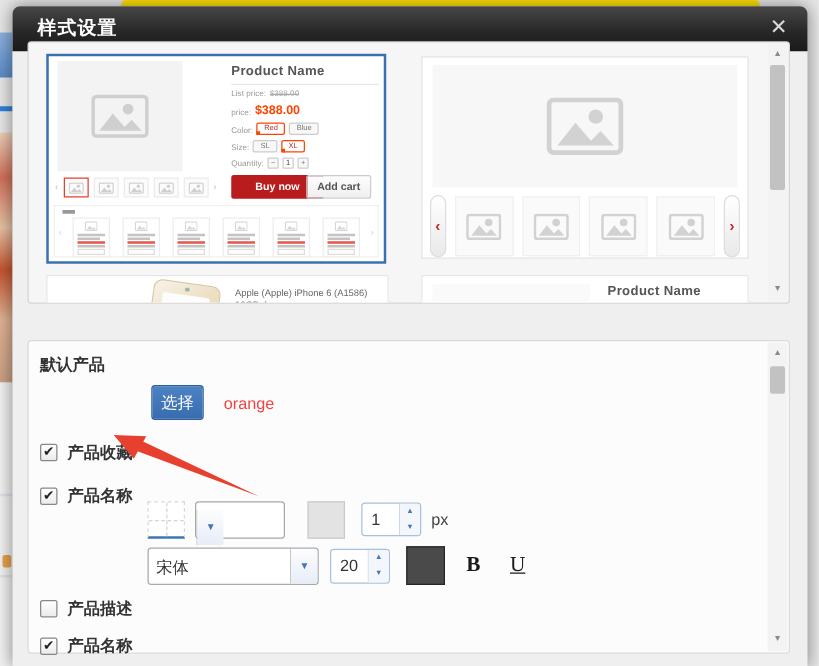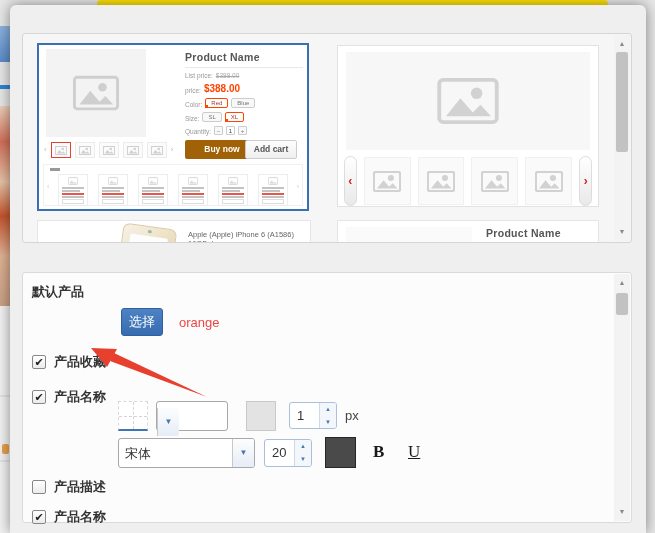--- a/index.html
+++ b/index.html
@@ -47,21 +47,21 @@
   .mini-btn { font-size:6px; color:#777; padding:1px 5px; border:1px solid #ccc; border-radius:2px; background:#f8f8f8; position:relative; }
   .mini-btn.sel { border-color:#ff4400; color:#a33; background:#fff; }
   .mini-btn.sel::after { content:""; position:absolute; left:-1px; bottom:-1px; width:3px; height:3px; background:#ff4400; }
   .qty-box { width:9px; height:9px; border:1px solid #ccc; border-radius:1px; background:#f8f8f8;
              font-size:6px; color:#777; text-align:center; line-height:8px; }
   .qty-val { background:#fff; color:#444; }
   .t1-thumbs { position:absolute; left:5px; top:97px; display:flex; align-items:center; gap:4px; }
   .t1-thumb { width:20px; height:16px; background:#fbfbfb; border:1px solid #ececec; display:flex; align-items:center; justify-content:center; }
   .t1-thumb.sel { border:1px solid #e8402f; }
   .t1-arrow { font-size:8px; color:#bbb; line-height:16px; }
-  .t1-buy  { position:absolute; left:146px; top:95px; width:74px; height:19px; background:#a16207; border-radius:2px;
+  .t1-buy  { position:absolute; left:146px; top:95px; width:74px; height:19px; background:#b91c1c; border-radius:2px;
              color:#fff; font-size:8.5px; font-weight:bold; text-align:center; line-height:19px; }
   .t1-cart { position:absolute; left:206px; top:95px; width:52px; height:19px; background:linear-gradient(#fdfdfd,#efefef);
              border:1px solid #ccc; border-radius:2px; color:#555; font-size:8.5px; font-weight:bold; text-align:center; line-height:17px; }
   .t1-related { position:absolute; left:4px; top:119px; right:4px; bottom:3px; border:1px solid #f0f0f0; background:#fff; }
   .t1-rel-label { position:absolute; left:6px; top:3px; width:10px; height:3px; background:#999; }
   .t1-rel-arrow { position:absolute; top:18px; font-size:7px; color:#ccc; }
   .t1-rel-cards { position:absolute; left:14px; right:14px; top:9px; display:flex; justify-content:space-between; }
   .rel-card { width:30px; height:32px; border:1px solid #ededed; background:#fff; padding:1px; }
   .rel-card .ic { height:10px; display:flex; align-items:center; justify-content:center; }
   .bar { height:2px; background:#c3c3c3; margin:1px 2px; }
@@ -149,20 +149,24 @@
 <div class="bg-yellow"></div>
 <div class="bg-blue-block"></div>
 <div class="bg-blue-line"></div>
 <div class="bg-photo"></div>
 <div class="bg-lower"></div>
 <div class="bg-line1"></div>
 <div class="bg-line2"></div>
 <div class="bg-dot"></div>
 
 <div class="modal">
+  <div class="modal-header">
+    <span class="modal-title">样式设置</span>
+    <span class="modal-close">✕</span>
+  </div>
 
   <div class="preview-panel">
 
     <div class="tpl tpl1">
       <div class="t1-img imgph">
         <svg width="46" height="36" viewBox="0 0 64 48">
             <rect x="2" y="2" width="60" height="44" rx="4" fill="none" stroke="#cfcfcf" stroke-width="4"></rect>
             <circle cx="41" cy="16" r="6" fill="#cfcfcf"></circle>
             <path d="M9 40 L24 21 L37 36 L45 28 L56 40 Z" fill="#cfcfcf"></path>
           </svg>

